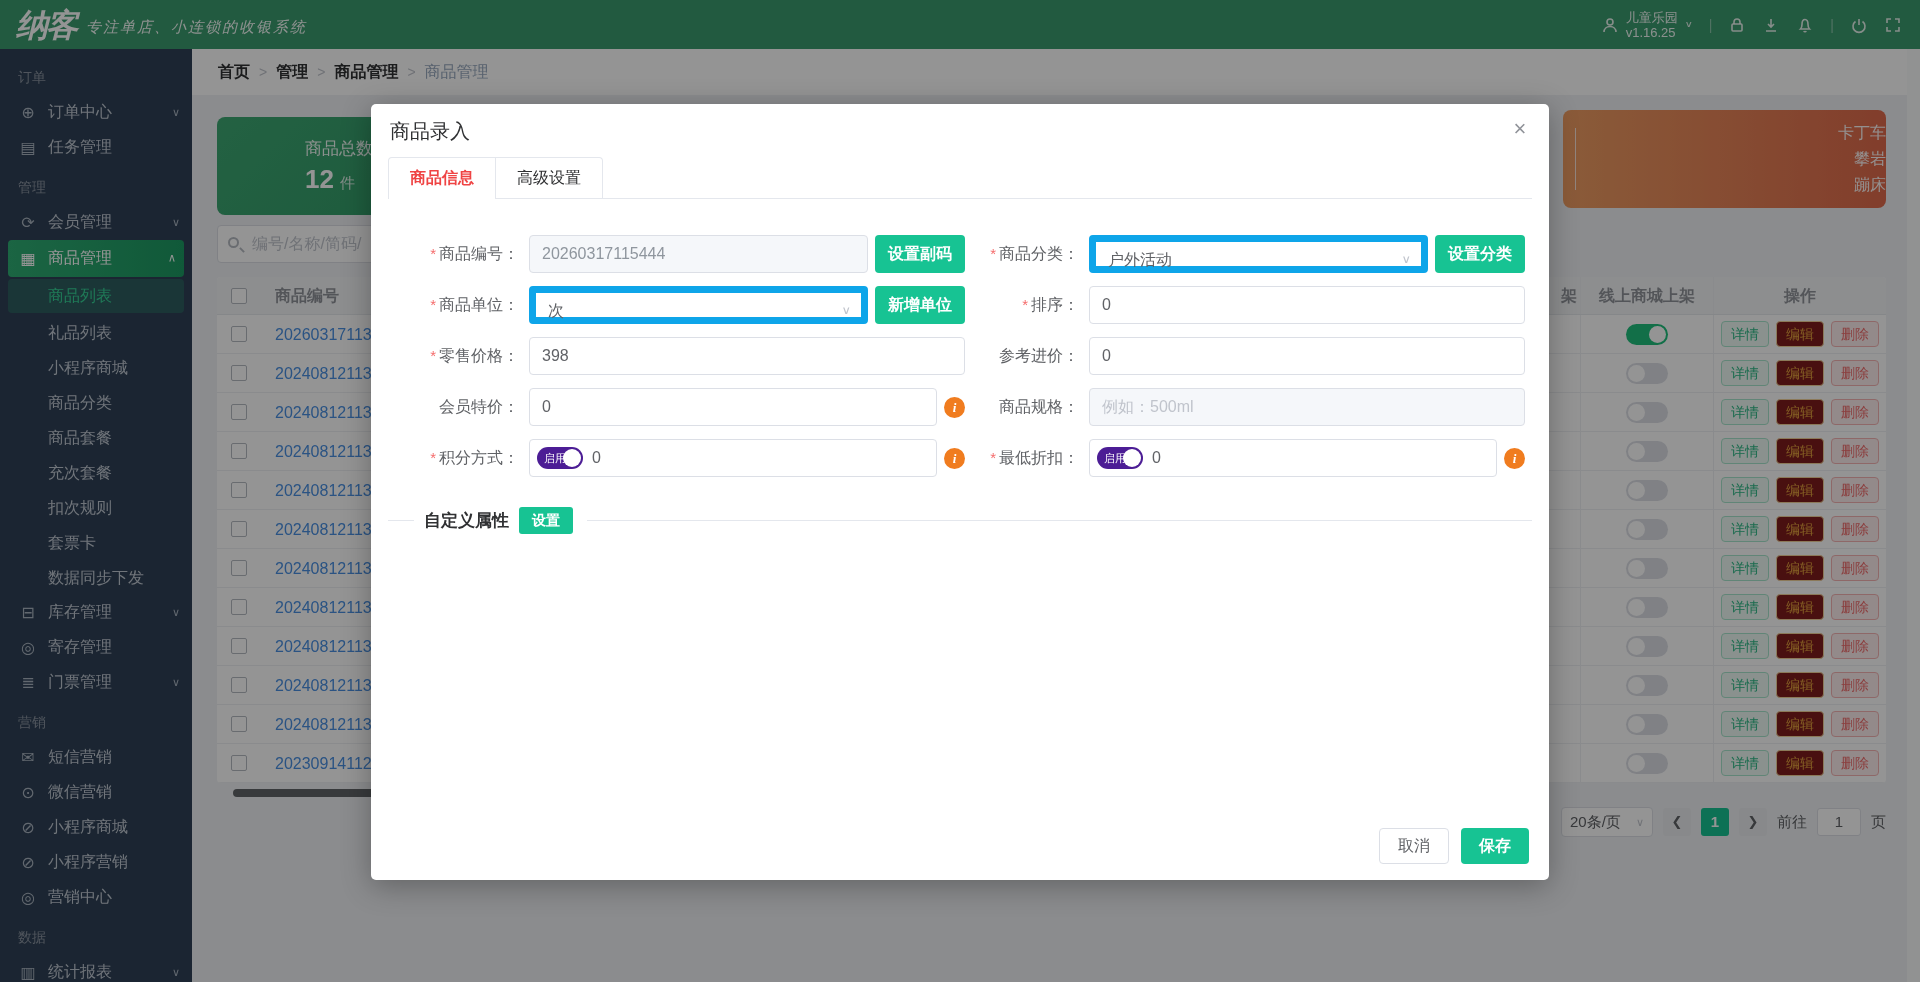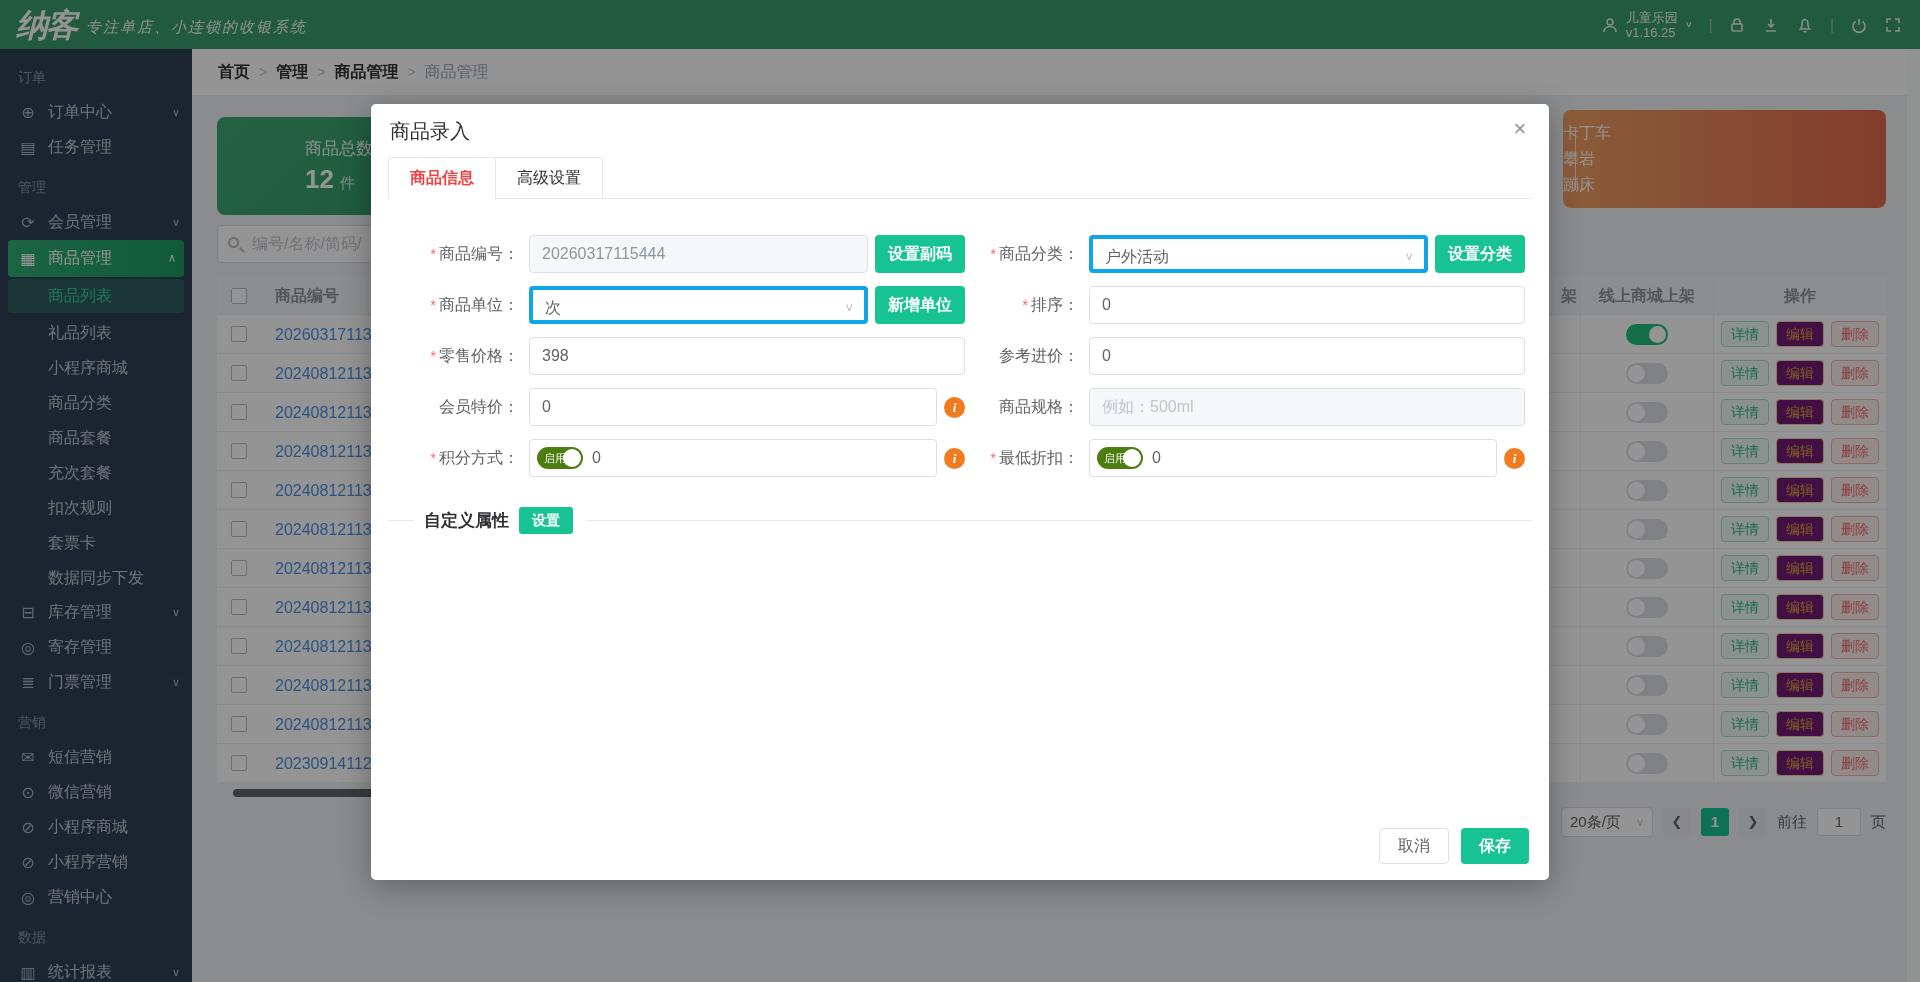--- a/index.html
+++ b/index.html
@@ -35,21 +35,21 @@
   .main { position:absolute; left:192px; top:49px; width:1728px; height:933px; background:#f0f2f5; z-index:1; }
   .crumbbar { position:absolute; left:0; top:0; width:1728px; height:46px; background:#fff; display:flex; align-items:center; padding-left:26px; gap:9px; font-size:16px; }
   .crumb { color:#303133; font-weight:bold; }
   .crumb.last { color:#97a8be; font-weight:normal; }
   .crumb-sep { color:#c0c4cc; font-size:14px; }
 
   .stat-card { position:absolute; left:25px; top:68px; width:303px; height:98px; border-radius:8px; background:linear-gradient(135deg,#3ea873,#2f9a66); color:#fff; display:flex; flex-direction:column; justify-content:center; padding-left:88px; }
   .stat-title { font-size:17px; color:rgba(255,255,255,.92); }
   .stat-value { font-size:26px; font-weight:bold; margin-top:4px; }
   .stat-unit { font-size:15px; font-weight:normal; color:rgba(255,255,255,.85); margin-left:6px; }
-  .cat-card { position:absolute; left:1371px; top:61px; width:323px; height:98px; border-radius:8px; background:linear-gradient(90deg,#ef9e63,#e06a4c); color:rgba(255,255,255,.95); display:flex; flex-direction:column; align-items:flex-start; justify-content:center; font-size:16px; line-height:26px; }
+  .cat-card { position:absolute; left:1371px; top:61px; width:323px; height:98px; border-radius:8px; background:linear-gradient(90deg,#ef9e63,#e06a4c); color:rgba(255,255,255,.95); display:flex; flex-direction:column; align-items:flex-end; justify-content:center; font-size:16px; line-height:26px; }
   .cat-divider { position:absolute; left:12px; top:18px; width:1px; height:62px; background:rgba(255,255,255,.75); }
 
   .search-box { position:absolute; left:25px; top:176px; width:430px; height:38px; background:#fff; border:1px solid #dcdfe6; border-radius:4px; display:flex; align-items:center; padding-left:34px; font-size:16px; color:#c0c4cc; }
   .mag { position:absolute; left:10px; top:11px; width:11px; height:11px; border:2px solid #b6bac2; border-radius:50%; }
   .mag::after { content:""; position:absolute; left:9px; top:10px; width:6px; height:2px; background:#b6bac2; transform:rotate(45deg); }
 
   .table-card { position:absolute; left:25px; top:228px; width:1669px; height:506px; background:#fff; border-radius:4px; overflow:hidden; }
   .thead { position:relative; height:38px; background:#f3f5f7; border-bottom:1px solid #e6e9ed; font-size:16px; color:#909399; font-weight:bold; }
   .trow { position:relative; height:39px; border-bottom:1px solid #eef0f3; }
   .cb { position:absolute; left:14px; top:50%; margin-top:-8px; width:16px; height:16px; border:1px solid #b6bac2; border-radius:2px; background:#fff; }
@@ -58,21 +58,21 @@
   .col-partial { position:absolute; left:1300px; width:60px; top:0; line-height:38px; text-align:right; }
   .col-online { position:absolute; left:1363px; width:133px; top:0; height:100%; border-left:1px solid #eef0f3; text-align:center; line-height:38px; }
   .col-actions { position:absolute; left:1496px; width:173px; top:0; height:100%; border-left:1px solid #eef0f3; text-align:center; line-height:38px; }
   .trow .col-online, .trow .col-actions { display:flex; align-items:center; justify-content:center; gap:7px; }
   .tgl { width:42px; height:21px; border-radius:11px; background:#dcdfe6; position:relative; cursor:pointer; display:inline-block; }
   .tgl::after { content:""; position:absolute; right:2px; top:2px; width:17px; height:17px; border-radius:50%; background:#fff; left:2px; right:auto; }
   .tgl.on { background:#1fc07c; }
   .tgl.on::after { left:auto; right:2px; }
   .abtn { font-size:14px; padding:4px 9px; border-radius:4px; border:1px solid; cursor:pointer; line-height:16px; }
   .abtn.a0 { color:#2eb886; border-color:#a8e5cd; background:#eefaf4; }
-  .abtn.a1 { color:#e2a23d; border-color:#f0d19a; background:#701a75; }
+  .abtn.a1 { color:#e2a23d; border-color:#f0d19a; background:#7f1d1d; }
   .abtn.a2 { color:#ef6b6b; border-color:#f5b4b4; background:#fdeeee; }
 
   .hscroll { position:absolute; left:41px; top:740px; width:767px; height:8px; border-radius:4px; background:#616468; }
   .pager { position:absolute; right:34px; top:758px; height:30px; display:flex; align-items:center; gap:10px; font-size:15px; color:#606266; }
   .psize { width:92px; height:30px; border:1px solid #dcdfe6; border-radius:4px; background:#fff; display:flex; align-items:center; justify-content:space-between; padding:0 8px; color:#606266; }
   .psize .sel-arrow { color:#c0c4cc; font-size:11px; }
   .parrow { width:28px; height:28px; background:#ebedf0; border-radius:3px; color:#606266; text-align:center; line-height:28px; font-size:13px; cursor:pointer; }
   .pnum { width:28px; height:28px; background:#17c393; border-radius:3px; color:#fff; text-align:center; line-height:28px; font-weight:bold; cursor:pointer; }
   .goto-input { width:44px; height:28px; border:1px solid #dcdfe6; border-radius:3px; background:#fff; text-align:center; line-height:26px; color:#606266; }
 
@@ -92,31 +92,31 @@
 
   .form { margin-top:36px; }
   .frow { display:flex; margin-bottom:13px; }
   .flbl { width:141px; text-align:right; padding-right:10px; font-size:16px; color:#606266; line-height:38px; white-space:nowrap; }
   .flbl2 { width:124px; text-align:right; padding-right:10px; font-size:16px; color:#606266; line-height:38px; white-space:nowrap; }
   .req { color:#f56c6c; margin-right:3px; font-style:normal; font-size:15px; }
   .fctl { width:436px; display:flex; align-items:center; gap:7px; }
   .inp { flex:1; height:38px; border:1px solid #dcdfe6; border-radius:4px; padding:0 12px; font-size:16px; color:#606266; background:#fff; outline:none; font-family:inherit; }
   .inp.disabled { background:#f5f7fa; color:#8f969e; }
   .inp::placeholder { color:#c0c4cc; }
-  .sel { flex:1; height:38px; border:4px solid #0ea5e9; border-radius:4px; padding:0 30px 0 12px; font-size:16px; color:#606266; line-height:36px; position:relative; background:#fff; cursor:pointer; }
+  .sel { flex:1; height:38px; border:7px solid #0ea5e9; border-radius:4px; padding:0 30px 0 12px; font-size:16px; color:#606266; line-height:36px; position:relative; background:#fff; cursor:pointer; }
   .sel::after { content:"∨"; position:absolute; right:10px; top:0; color:#c0c4cc; font-size:13px; transform:scaleY(.85); }
   .gbtn { height:38px; padding:0 13px; background:#17c393; color:#fff; border:none; border-radius:4px; font-size:16px; font-weight:bold; cursor:pointer; white-space:nowrap; font-family:inherit; }
   .type-card { width:152px; min-height:102px; border:1px solid #dcdfe6; border-radius:4px; padding:11px 12px; margin-right:18px; cursor:pointer; }
   .type-card.selected { border:1px solid #17c393; }
   .type-title { font-size:16px; color:#606266; margin-bottom:4px; }
   .type-desc { font-size:14px; color:#c0c4cc; line-height:20px; }
   .info-ic { width:21px; height:21px; border-radius:50%; background:#f07c1f; color:#fff; text-align:center; line-height:21px; font-size:13px; font-weight:bold; font-style:italic; font-family:"Liberation Serif","DejaVu Serif",serif; flex:0 0 auto; cursor:pointer; }
   .switch-field { position:relative; }
   .switch-field .inp { padding-left:62px; }
-  .sw { position:absolute; left:8px; top:8px; width:46px; height:22px; border-radius:11px; background:#4d7c0f; cursor:pointer; }
+  .sw { position:absolute; left:8px; top:8px; width:46px; height:22px; border-radius:11px; background:#4c1d95; cursor:pointer; }
   .sw .sw-txt { position:absolute; left:7px; top:0; line-height:22px; font-size:11px; color:#fff; }
   .sw::after { content:""; position:absolute; right:2px; top:2px; width:18px; height:18px; border-radius:50%; background:#fff; }
   .custom-row { display:flex; align-items:center; margin-top:30px; }
   .hr-seg { height:1px; background:#e4e7ed; }
   .hr-l { width:26px; }
   .hr-r { flex:1; }
   .custom-lbl { font-size:17px; font-weight:bold; color:#303133; margin:0 10px 0 10px; }
   .sbtn { height:27px; padding:0 13px; background:#17c393; color:#fff; border:none; border-radius:3px; font-size:14px; font-weight:bold; cursor:pointer; margin-right:14px; font-family:inherit; }
   .modal-footer { position:absolute; right:20px; bottom:16px; display:flex; gap:12px; }
   .btn-plain { height:36px; padding:0 18px; background:#fff; border:1px solid #dcdfe6; border-radius:4px; color:#606266; font-size:16px; cursor:pointer; font-family:inherit; }

